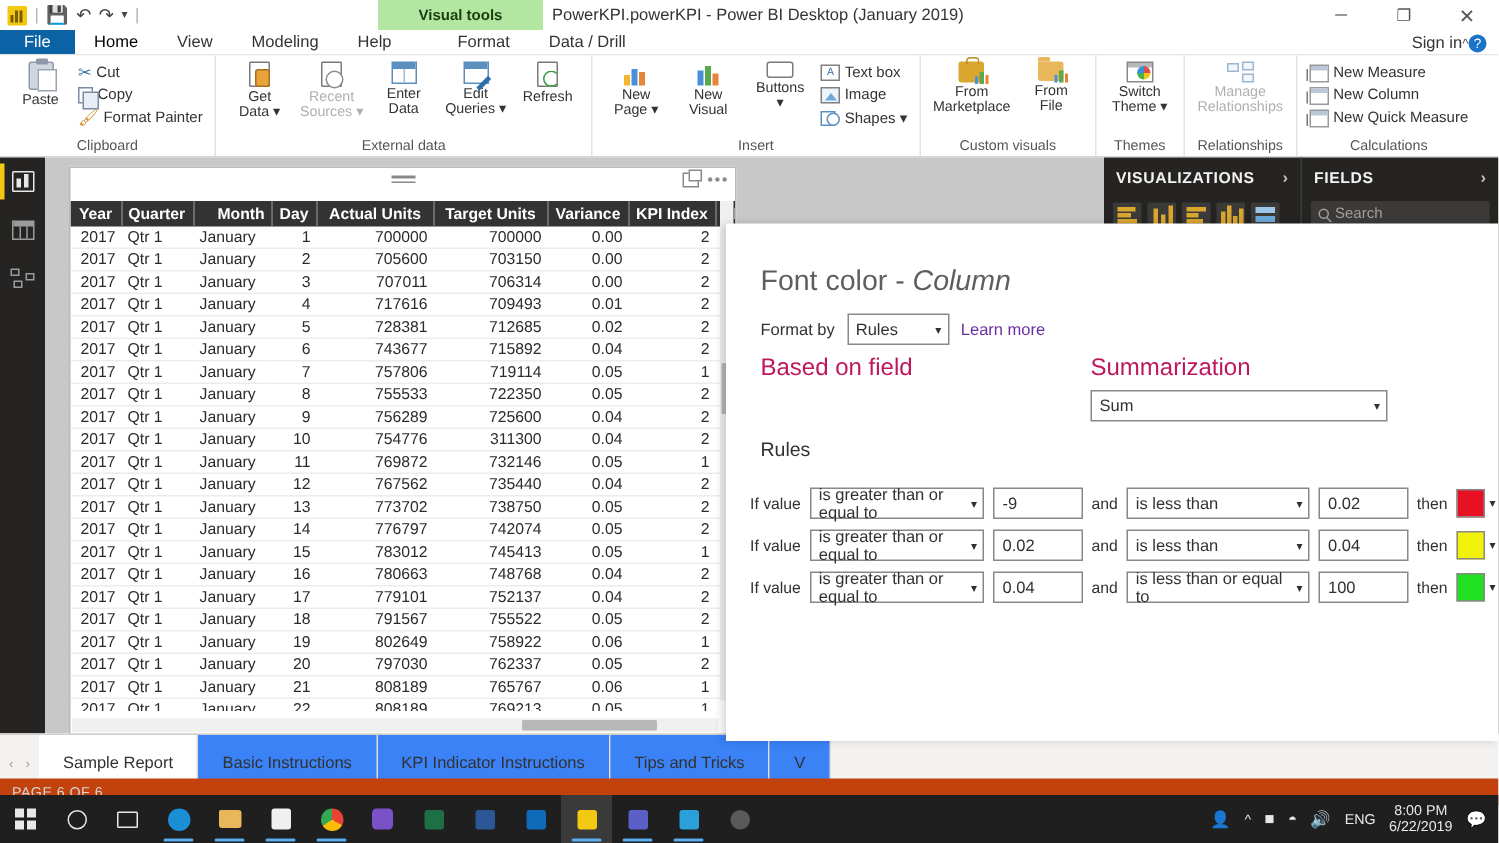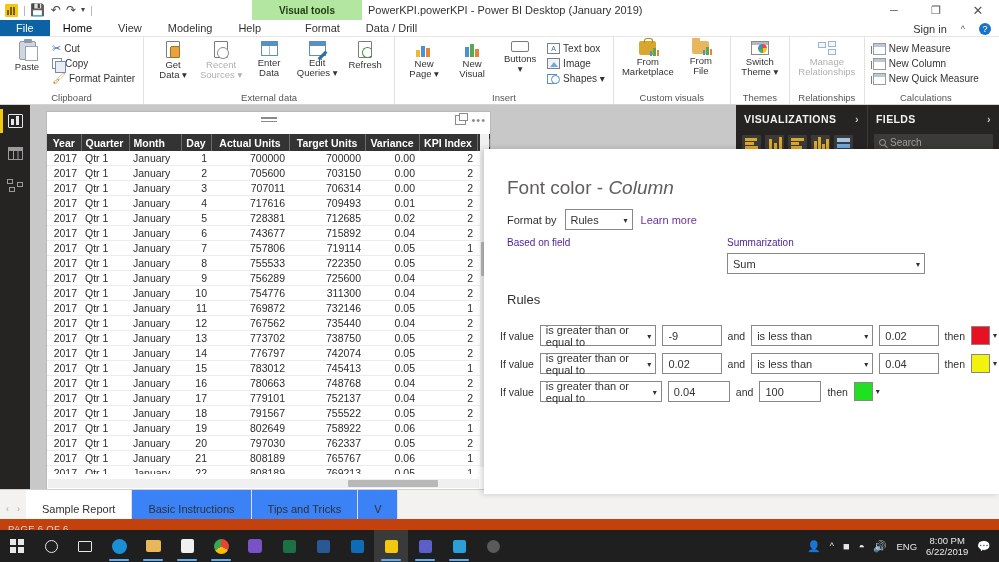--- a/index.html
+++ b/index.html
@@ -59,21 +59,21 @@
   .rtab {
     padding: 0 13px; font-size: 11px; color: #333;
     display: flex; align-items: center; background: #ffffff;
   }
   .rtab.file { background: #0b62a4; color: #fff; padding: 0 16px; }
   .rtab.active { background: #ffffff; color: #000; }
   .tabs-left { display: flex; }
   .tabs-ctx { display: flex; margin-left: 18px; }
   .signin {
     position: absolute; right: 8px; top: 0; height: 17px;
-    display: flex; align-items: center; gap: 14px; font-size: 11px; color: #333;
+    display: flex; align-items: center; gap: 0; font-size: 11px; color: #333;
   }
   .help-circle {
     width: 12px; height: 12px; border-radius: 50%; background: #1a73c8;
     color: #fff; font-size: 9px; display: flex; align-items: center;
     justify-content: center;
   }
 
   
   .ribbon {
     position: absolute; top: 37px; left: 0; width: 999px; height: 68px;
@@ -334,21 +334,21 @@
     content: "▾"; position: absolute; right: 4px; top: 50%;
     transform: translateY(-50%); font-size: 8px; color: #323130;
   }
   .inp {
     font-family: "Liberation Sans", sans-serif; font-size: 11px;
     color: #323130; background: #ffffff; border: 1px solid #8a8886;
     height: 21px; padding: 0 5px; display: flex; align-items: center;
   }
   .sec-basedon { position: absolute; left: 23px; top: 88px; width: 200px; }
   .sec-summar  { position: absolute; left: 243px; top: 88px; width: 200px; }
-  .sec-head { font-size: 10px; color: #4c1d95; margin-bottom: 5px; }
+  .sec-head { font-size: 16px; color: #be185d; margin-bottom: 5px; }
   .rules-head { position: absolute; left: 23px; top: 143px; font-size: 13px;
                 color: #323130; }
   .rules-list { position: absolute; left: 16px; top: 176px; right: 2px; }
   .rule-row {
     display: flex; align-items: center; gap: 6px; height: 21px;
     margin-bottom: 7px;
   }
   .rr-lbl { font-size: 10.5px; color: #323130; white-space: nowrap; }
   .sw-op1 { width: 122px; }
   .sw-val1 { width: 62px; }
@@ -659,21 +659,21 @@
               <col class="colw-tu">
             <col class="colw-var">
               <col class="colw-kidx">
               <col class="colw-kfix">
 
           </colgroup>
           <thead>
             <tr id="hdr-row">
                 <th style="text-align: center;">Year</th>
                 <th style="text-align: left;">Quarter</th>
-                <th style="text-align: left;">Month</th>
+                <th style="text-align: right;">Month</th>
                 <th style="text-align: center;">Day</th>
                 <th style="text-align: center;">Actual Units</th>
                 <th style="text-align: center;">Target Units</th>
                 <th style="text-align: center;">Variance</th>
                 <th style="text-align: center;">KPI Index</th>
                 <th style="text-align: center;">KPI Fixed</th>
               </tr>
           </thead>
           <tbody id="body-rows">
               <tr>
@@ -1042,37 +1042,41 @@
             <span class="swatch-caret">▾</span>
           </span>
         </div>
         <div class="rule-row">
           <span class="rr-lbl">If value</span>
           <span class="fakeselect sw-op1">
             <span>is greater than or equal to</span>
           </span>
           <span class="inp sw-val1">0.04</span>
           <span class="rr-lbl">and</span>
+          <span class="fakeselect sw-op2">
+            <span>is less than or equal to</span>
+          </span>
           <span class="inp sw-val2">100</span>
           <span class="rr-lbl">then</span>
           <span class="swatch-wrap">
             <span class="swatch" style="background: rgb(33, 224, 33);"></span>
             <span class="swatch-caret">▾</span>
           </span>
         </div>
       </div>
   </div>
 
   <div class="tabbar">
     <div class="tab-arrows">
       <span>‹</span>
       <span>›</span>
     </div>
     <div class="ptab active">Sample Report</div>
     <div class="ptab">Basic Instructions</div>
+    <div class="ptab">KPI Indicator Instructions</div>
     <div class="ptab">Tips and Tricks</div>
     <div class="ptab">V</div>
   </div>
 
   <div class="statusbar">
     <span>PAGE 6 OF 6</span>
   </div>
 
   <div class="taskbar">
     <div class="tb-left">

